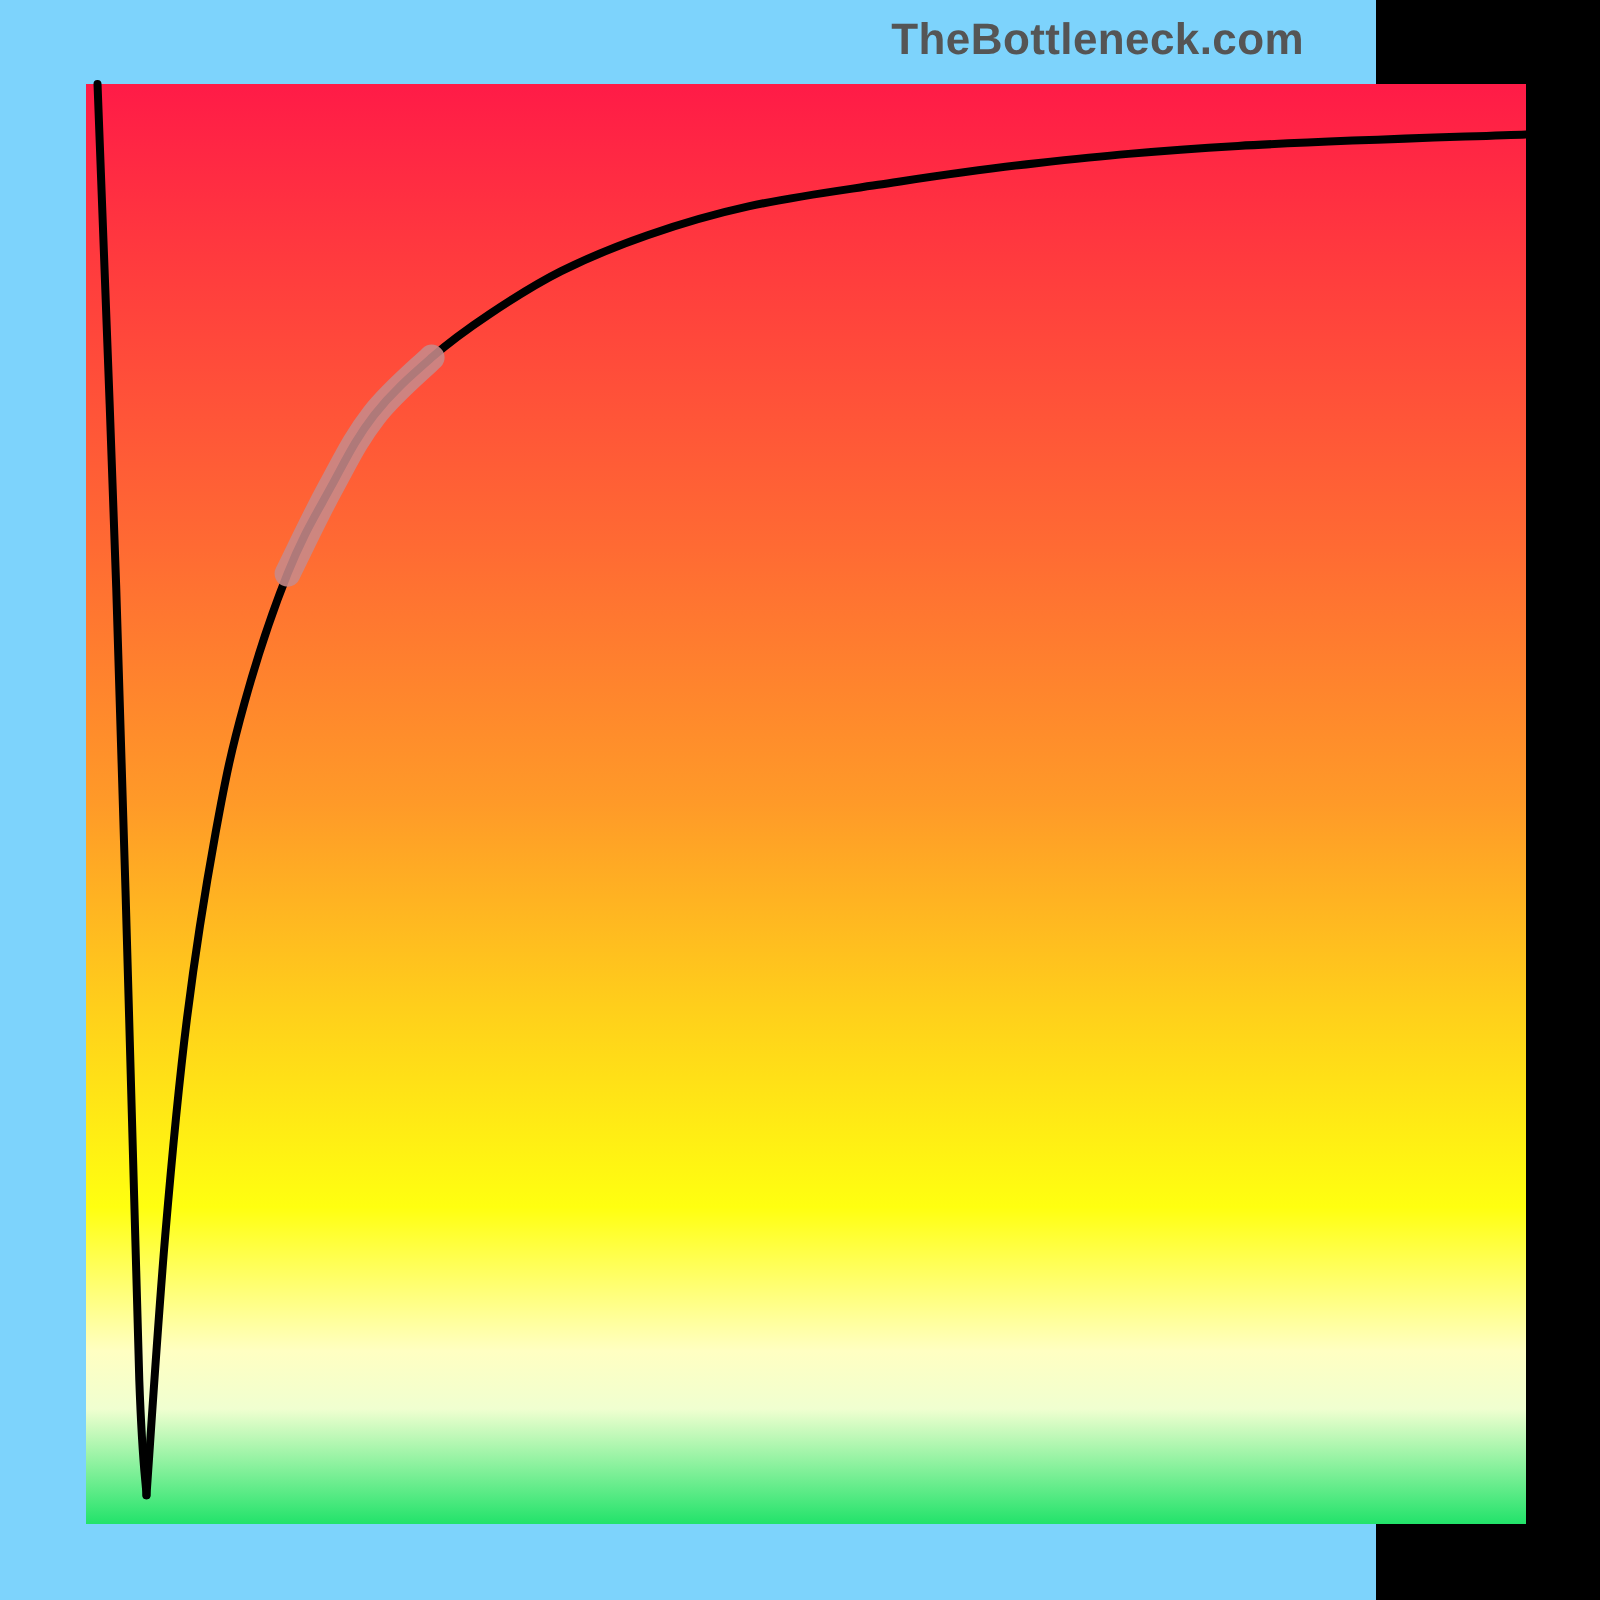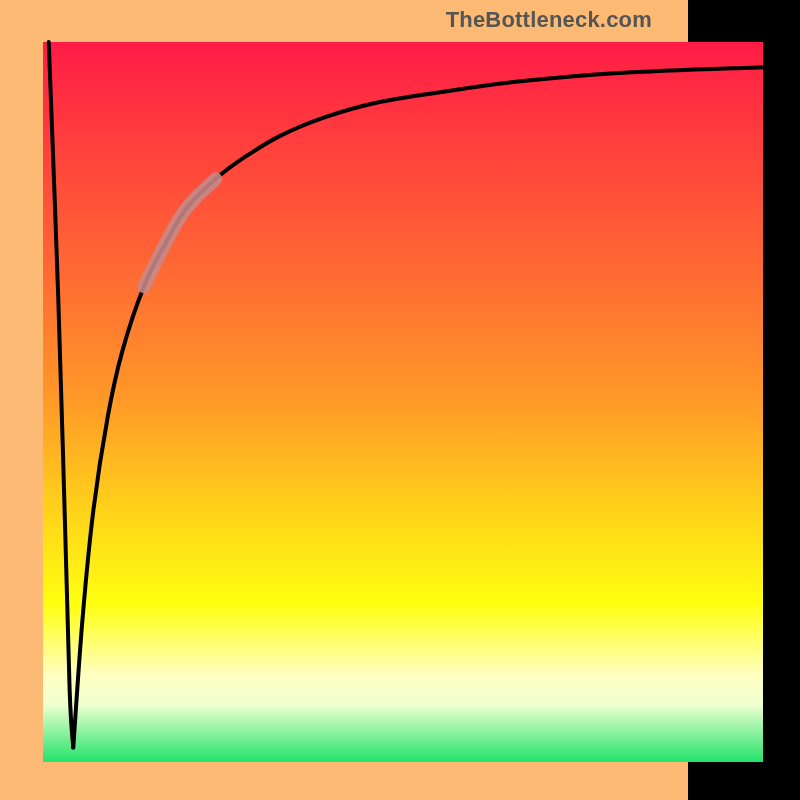--- a/index.html
+++ b/index.html
@@ -8,21 +8,21 @@
     width: 800px;
     height: 800px;
     overflow: hidden;
     background: #000;
     font-family: Arial, Helvetica, sans-serif;
   }
   .frame {
     position: relative;
     width: 688px;
     height: 800px;
-    background: #fdba74;
+    background: #7dd3fc;
   }
   .plot-area {
     position: absolute;
     left: 43px;
     top: 42px;
     width: 720px;
     height: 720px;
     
     background: linear-gradient(
       to bottom,

